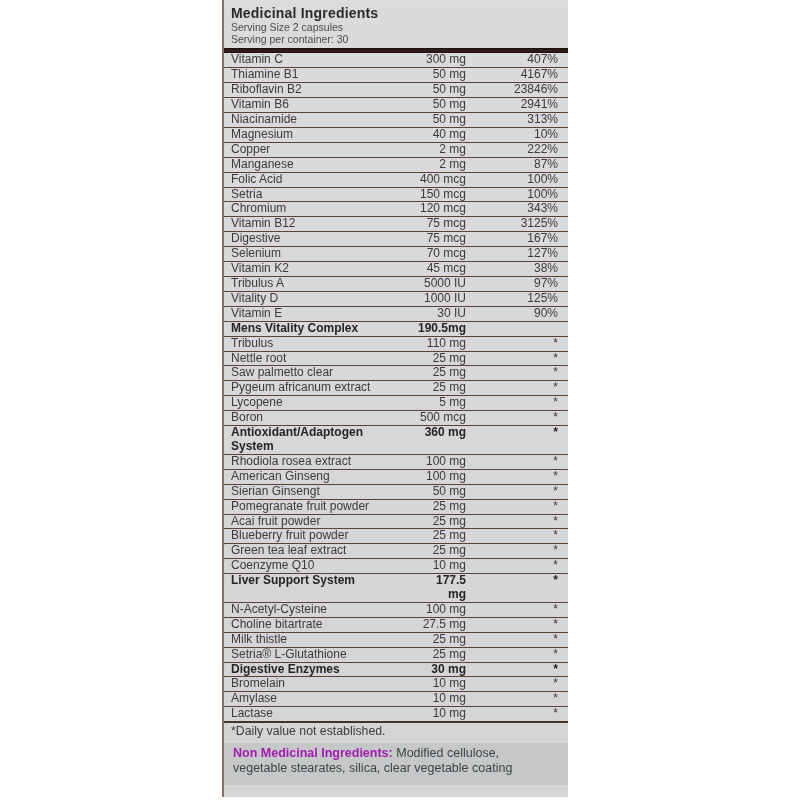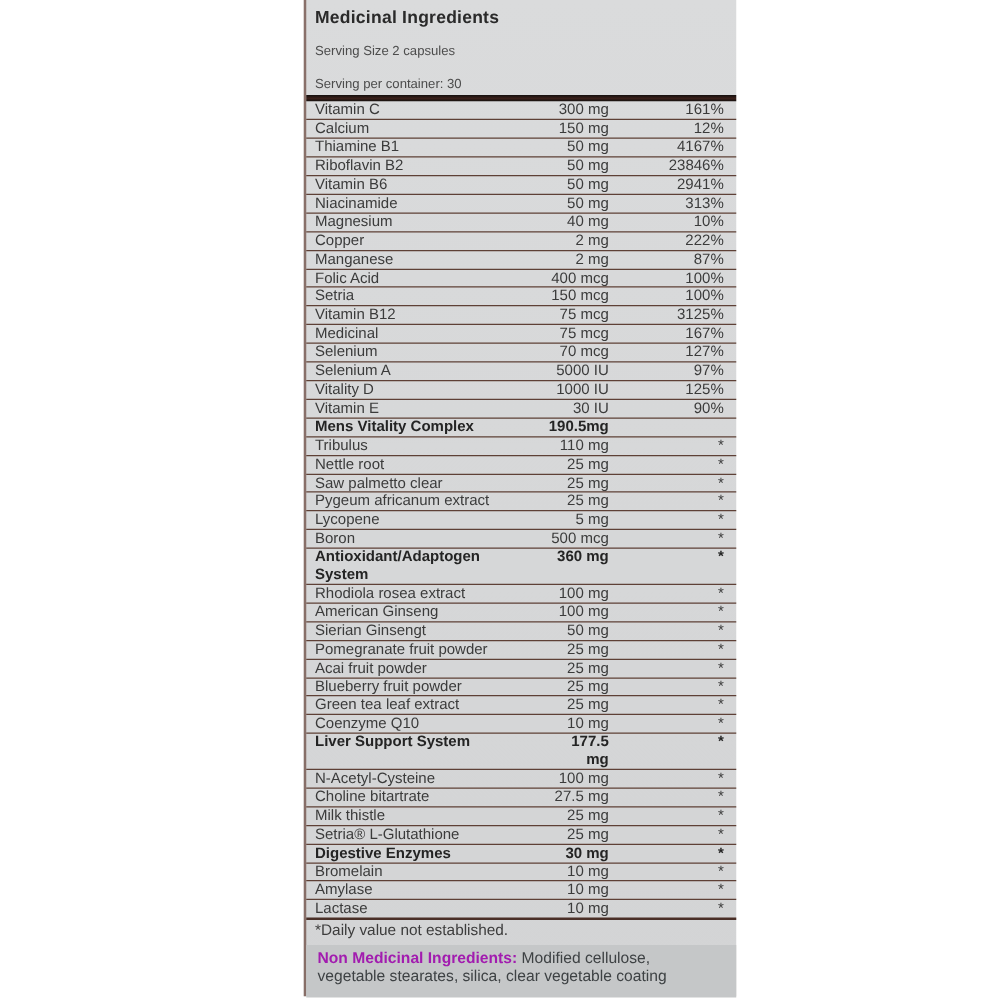--- a/index.html
+++ b/index.html
@@ -2,29 +2,29 @@
 <html><head>
 <meta charset="utf-8">
 <style>
   html,body{margin:0;padding:0;}
   body{
     width:800px;height:800px;background:#ffffff;overflow:hidden;position:relative;
     font-family:"Liberation Sans", sans-serif;
     -webkit-font-smoothing:antialiased;
   }
   .label{
-    position:absolute;left:243px;top:0;width:346px;height:797px;
+    position:absolute;left:222px;top:0;width:346px;height:797px;
     background:linear-gradient(180deg,#dadbdc 0%, #d6d7d8 55%, #d3d4d5 100%);
     border-left:2px solid rgba(94,56,44,.65);
     box-sizing:border-box;
     color:#3d3d3d;
   }
   .hdr{padding:5px 10px 0 7px;}
   .title{font-size:14px;font-weight:bold;color:#2a2a2a;letter-spacing:.2px;line-height:16px;}
-  .serving{font-size:10.5px;line-height:11.2px;color:#4c4c4c;margin-top:15px;}
+  .serving{font-size:10.5px;line-height:11.2px;color:#4c4c4c;margin-top:1px;}
   .bar{height:5px;background:linear-gradient(180deg,#15100e,#3a201a 55%,#15100e);margin-top:3px;}
   .rows{width:100%;}
   .row{
     display:flex;align-items:flex-start;
     padding:0 10px 0 7px;
     border-bottom:1.2px solid #5e4036;
     font-size:12px;line-height:13.9px;color:#3b3b3b;
   }
   .row:last-child{border-bottom-width:2px;border-bottom-color:#4a2f27;}
   .row.bold{font-weight:bold;color:#242424;}
@@ -55,28 +55,23 @@
     <div class="serving">Serving Size 2 capsules</div>
     <div class="serving">Serving per container: 30</div>
   </div>
   <div class="bar"></div>
 
   <div class="rows">
 
       <div class="row">
         <div class="c name">Vitamin C</div>
         <div class="c amt">300 mg</div>
-        <div class="c dv">161%</div>
-      </div>
-
-      <div class="row">
-        <div class="c name">Calcium</div>
-        <div class="c amt">150 mg</div>
-        <div class="c dv">12%</div>
-      </div>
+        <div class="c dv">407%</div>
+      </div>
+
 
       <div class="row">
         <div class="c name">Thiamine B1</div>
         <div class="c amt">50 mg</div>
         <div class="c dv">4167%</div>
       </div>
 
       <div class="row">
         <div class="c name">Riboflavin B2</div>
         <div class="c amt">50 mg</div>
@@ -119,42 +114,52 @@
         <div class="c amt">400 mcg</div>
         <div class="c dv">100%</div>
       </div>
 
       <div class="row">
         <div class="c name">Setria</div>
         <div class="c amt">150 mcg</div>
         <div class="c dv">100%</div>
       </div>
 
+      <div class="row">
+        <div class="c name">Chromium</div>
+        <div class="c amt">120 mcg</div>
+        <div class="c dv">343%</div>
+      </div>
 
       <div class="row">
         <div class="c name">Vitamin B12</div>
         <div class="c amt">75 mcg</div>
         <div class="c dv">3125%</div>
       </div>
 
       <div class="row">
-        <div class="c name">Medicinal</div>
+        <div class="c name">Digestive</div>
         <div class="c amt">75 mcg</div>
         <div class="c dv">167%</div>
       </div>
 
       <div class="row">
         <div class="c name">Selenium</div>
         <div class="c amt">70 mcg</div>
         <div class="c dv">127%</div>
       </div>
 
-
-      <div class="row">
-        <div class="c name">Selenium A</div>
+      <div class="row">
+        <div class="c name">Vitamin K2</div>
+        <div class="c amt">45 mcg</div>
+        <div class="c dv">38%</div>
+      </div>
+
+      <div class="row">
+        <div class="c name">Tribulus A</div>
         <div class="c amt">5000 IU</div>
         <div class="c dv">97%</div>
       </div>
 
       <div class="row">
         <div class="c name">Vitality D</div>
         <div class="c amt">1000 IU</div>
         <div class="c dv">125%</div>
       </div>
 

